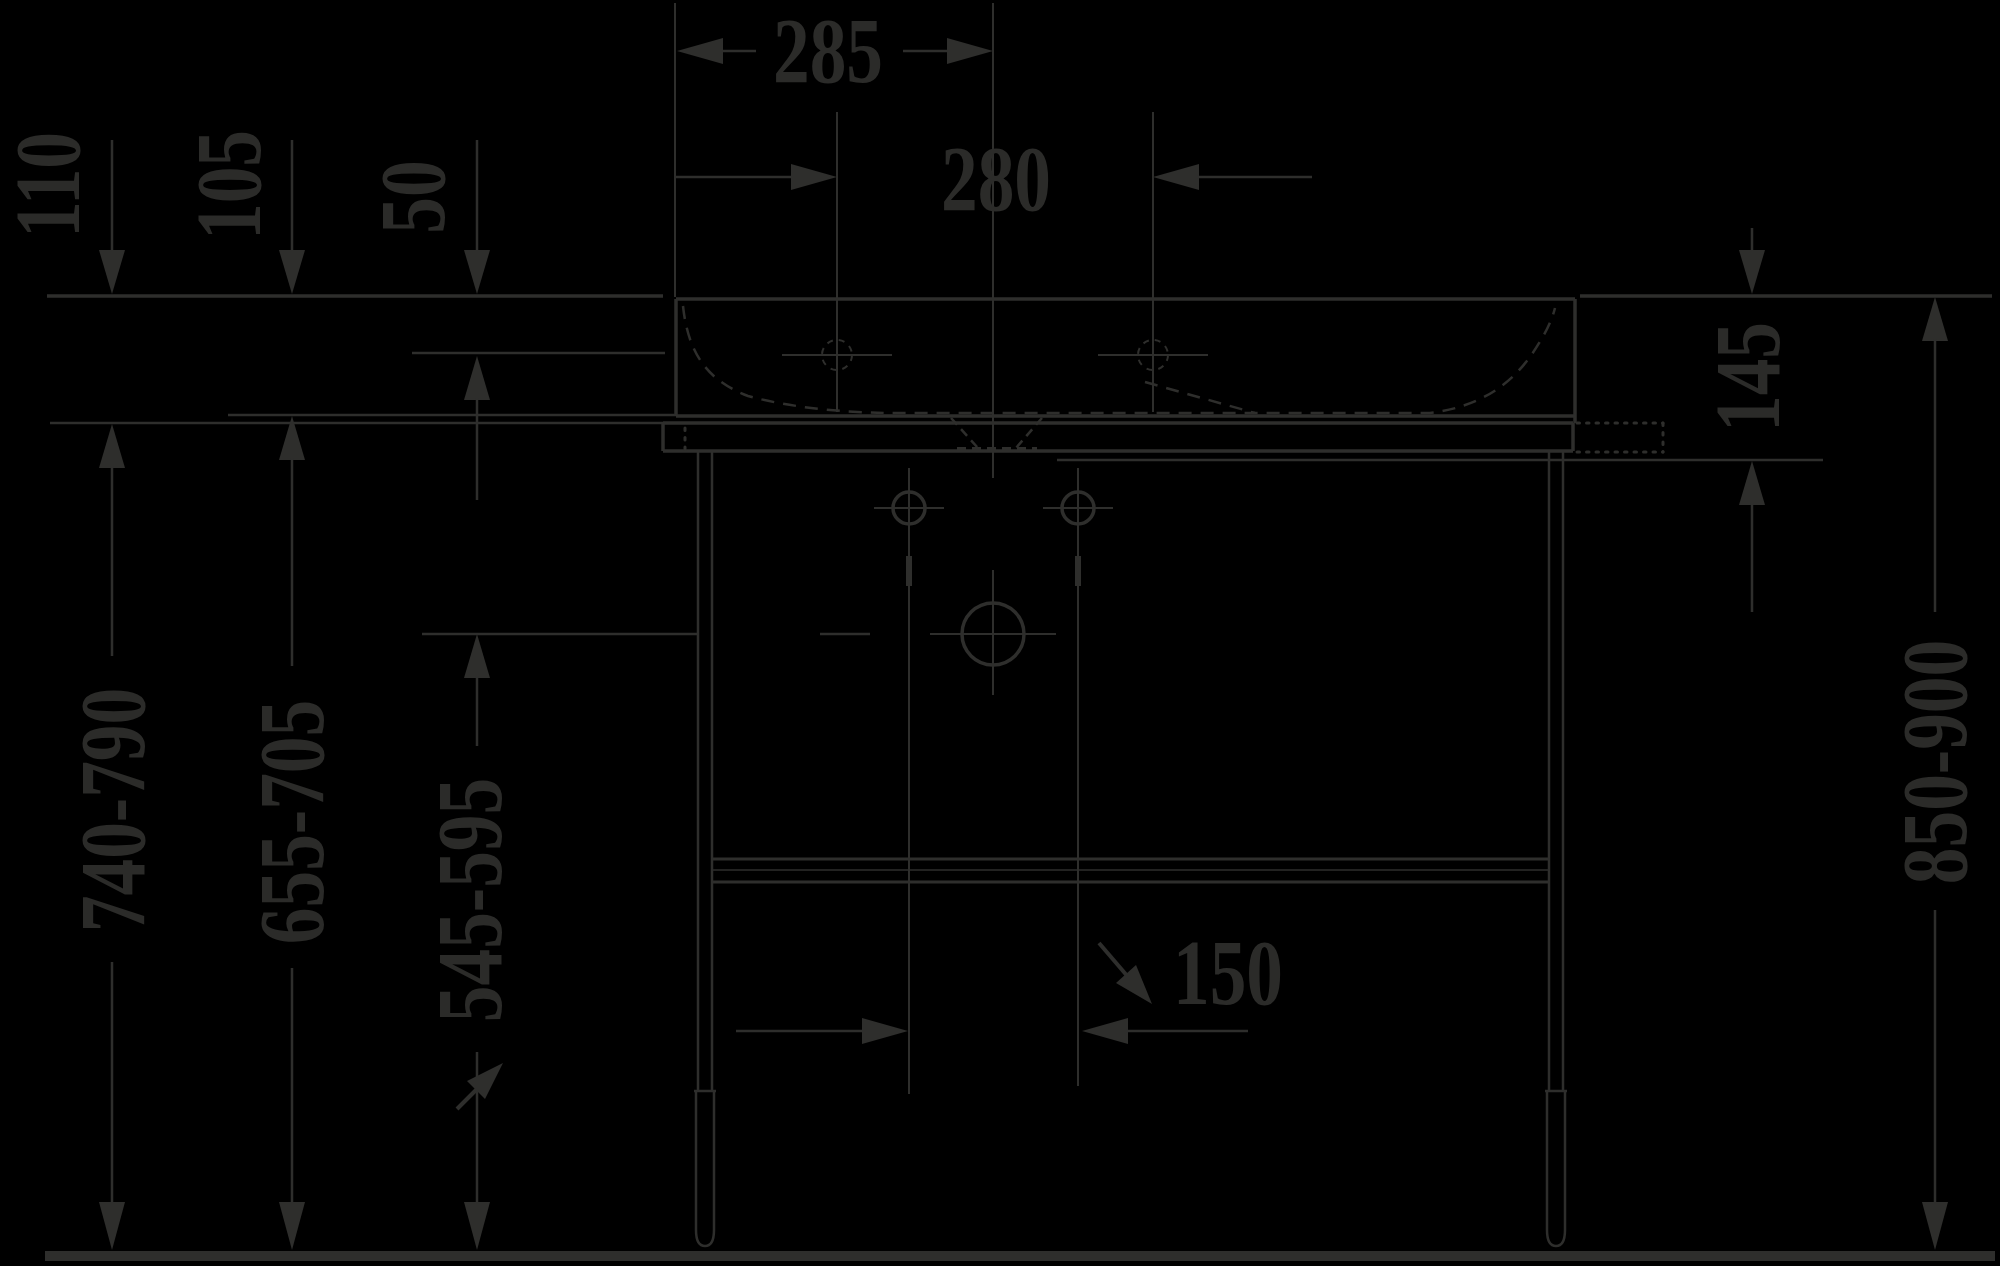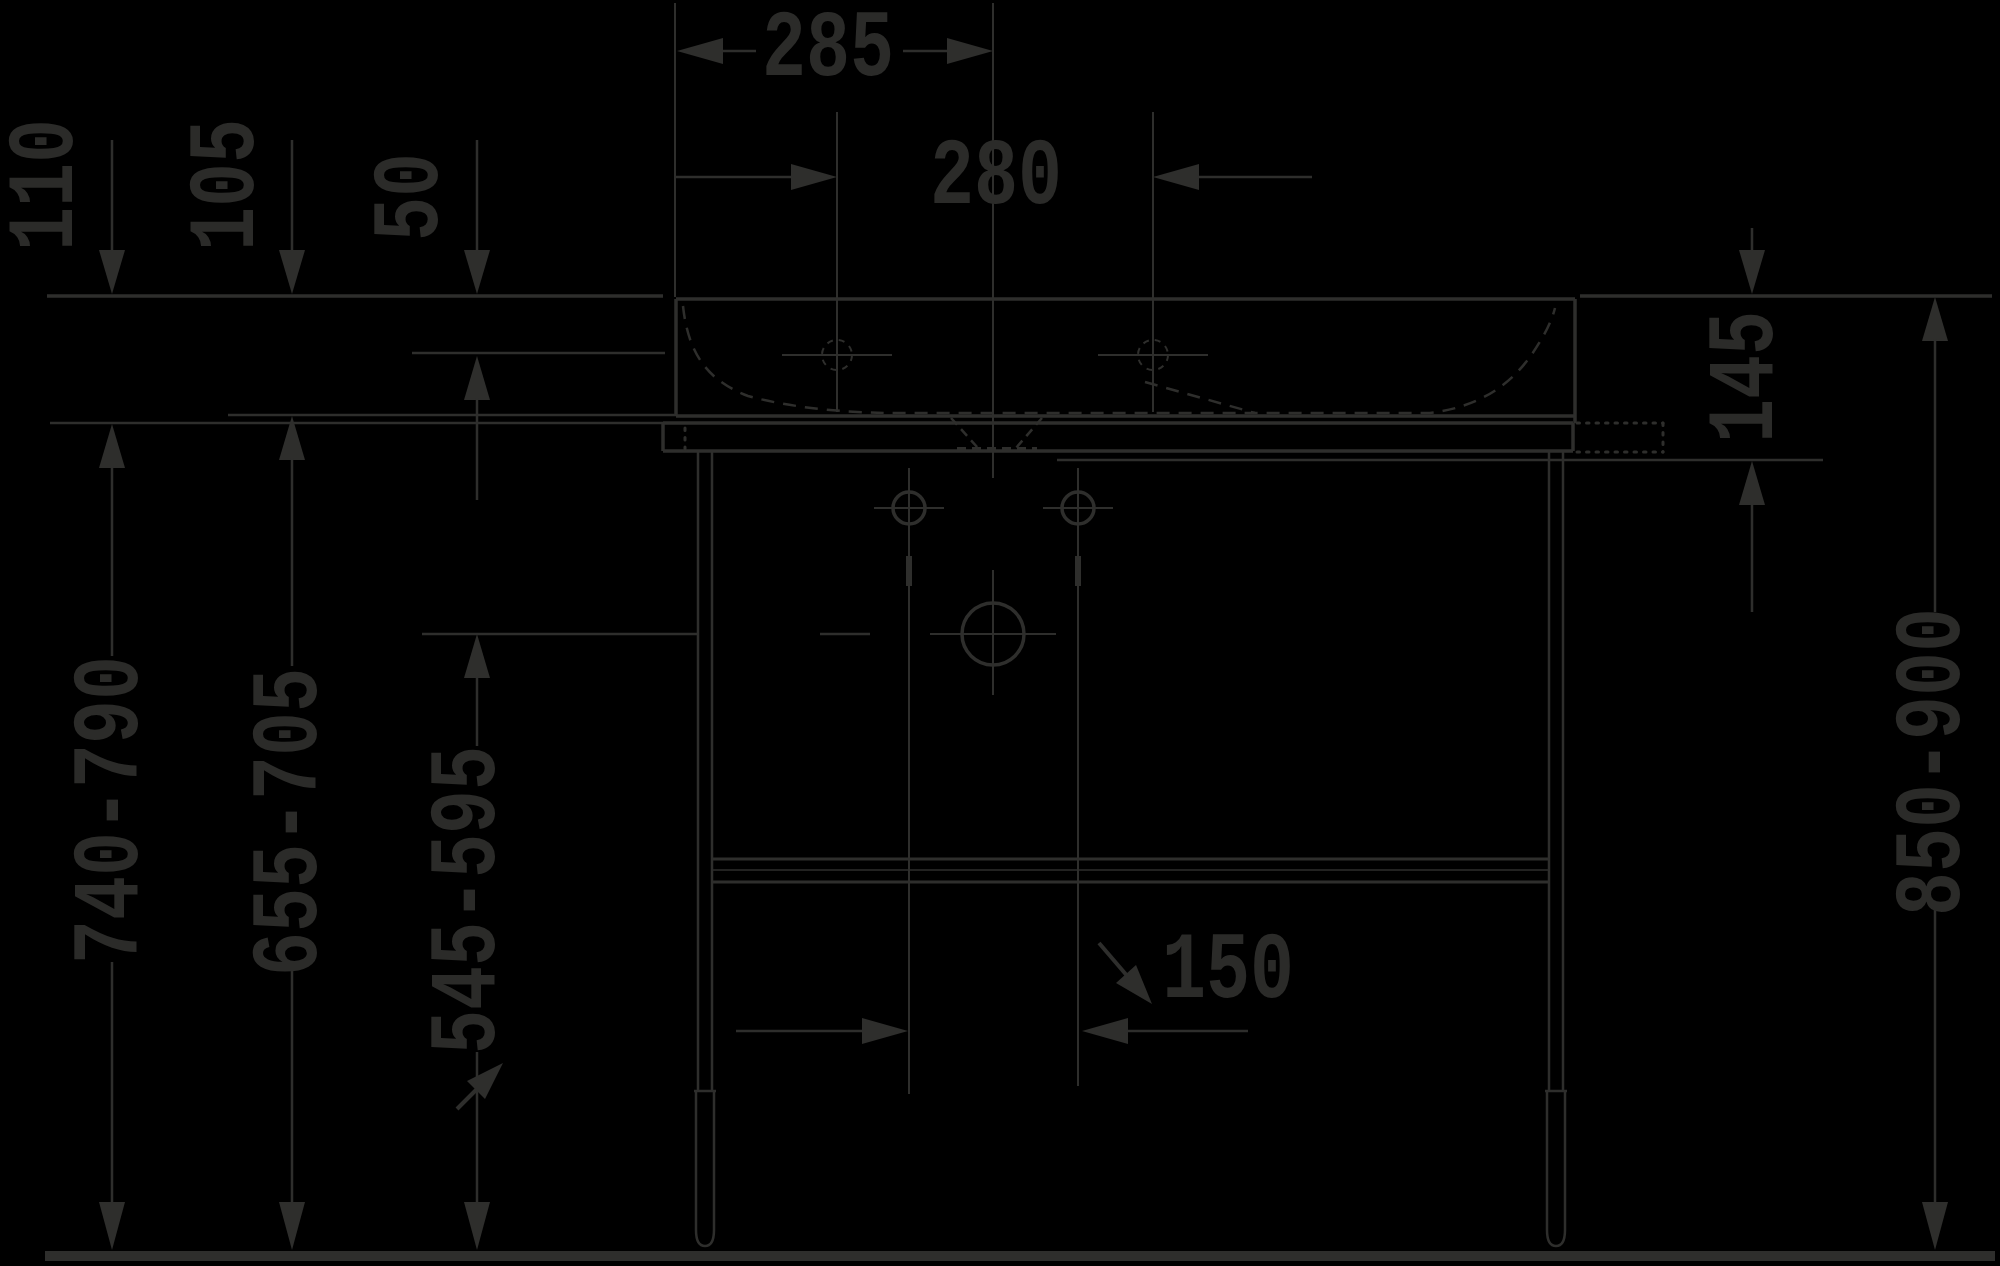--- a/index.html
+++ b/index.html
@@ -1,18 +1,18 @@
 <!DOCTYPE html>
 <html><head>
 <meta charset="utf-8">
 <style>
   html,body{margin:0;padding:0;background:#000;}
   #stage{
     position:relative;width:2000px;height:1266px;background:#000;
-    overflow:hidden;font-family:Liberation Mono, monospace;
+    overflow:hidden;font-family:Liberation Serif, serif;
   }
   #drawing{position:absolute;left:0;top:0;}
   .dim-label{
     position:absolute;color:#2b2b29;font-weight:700;font-size:94px;
     line-height:1;white-space:nowrap;letter-spacing:0px;
     transform:translate(-50%,-50%) scaleX(0.78);
   }
   .dim-label.rot{transform:translate(-50%,-50%) rotate(-90deg) scaleX(0.78);}
 </style>
 </head>

